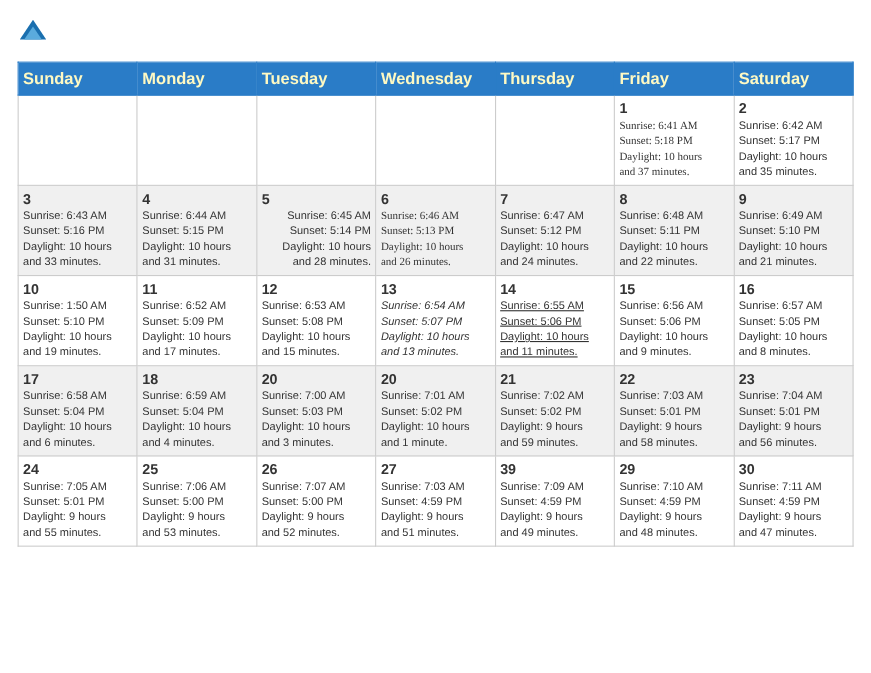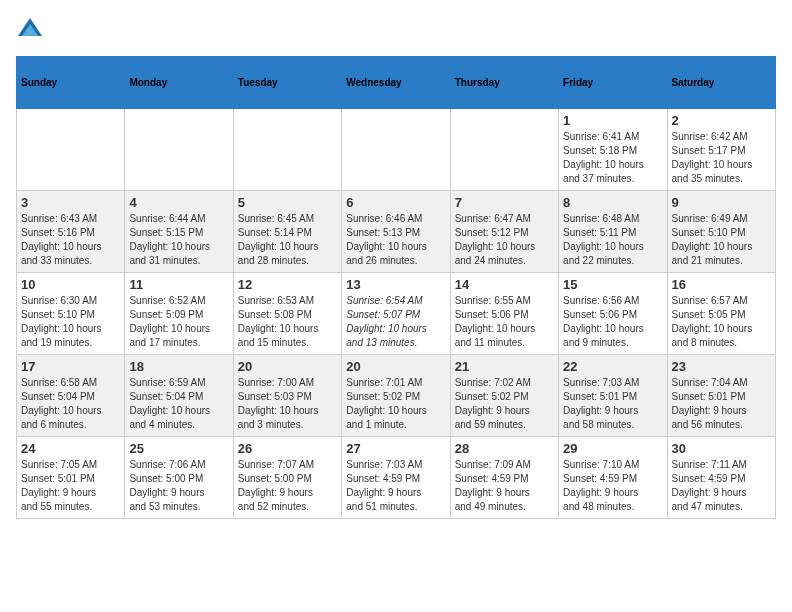--- a/index.html
+++ b/index.html
@@ -46,24 +46,24 @@
       font-size: 14px;
       color: #555;
     }
     table {
       width: 100%;
       border-collapse: collapse;
       table-layout: fixed;
     }
     th {
       background-color: #2a7cc7;
-      color: #000000;
-      font-size: 10px;
+      color: #fef9c3;
+      font-size: 15px;
       font-weight: bold;
-      padding: 20px 4px;
+      padding: 6px 4px;
       text-align: left;
       border: 1px solid #2a7cc7;
     }
     td {
       border: 1px solid #ccc;
       vertical-align: top;
       padding: 4px;
       font-size: 10.5px;
       color: #333;
       height: 80px;
@@ -120,21 +120,21 @@
   </thead>
   <tbody id="calendar-body">
   <tr>
         <td class="empty"></td>
         <td class="empty"></td>
         <td class="empty"></td>
         <td class="empty"></td>
         <td class="empty"></td>
         <td>
           <span class="day-num">1</span>
-          <div class="day-info" style="white-space: pre-line;">Sunrise: 6:41 AM
+          <div class="day-info" style="white-space: pre-line; font-family: Liberation Serif, serif;">Sunrise: 6:41 AM
 Sunset: 5:18 PM
 Daylight: 10 hours
 and 37 minutes.</div>
         </td>
         <td>
           <span class="day-num">2</span>
           <div class="day-info" style="white-space: pre-line;">Sunrise: 6:42 AM
 Sunset: 5:17 PM
 Daylight: 10 hours
 and 35 minutes.</div>
@@ -150,28 +150,28 @@
         </td>
         <td>
           <span class="day-num">4</span>
           <div class="day-info" style="white-space: pre-line;">Sunrise: 6:44 AM
 Sunset: 5:15 PM
 Daylight: 10 hours
 and 31 minutes.</div>
         </td>
         <td>
           <span class="day-num">5</span>
-          <div class="day-info" style="white-space: pre-line;">Sunrise: 6:45 AM
+          <div class="day-info" style="white-space: pre-line; text-align: right;">Sunrise: 6:45 AM
 Sunset: 5:14 PM
 Daylight: 10 hours
 and 28 minutes.</div>
         </td>
         <td>
           <span class="day-num">6</span>
-          <div class="day-info" style="white-space: pre-line;">Sunrise: 6:46 AM
+          <div class="day-info" style="white-space: pre-line; font-family: Liberation Serif, serif;">Sunrise: 6:46 AM
 Sunset: 5:13 PM
 Daylight: 10 hours
 and 26 minutes.</div>
         </td>
         <td>
           <span class="day-num">7</span>
           <div class="day-info" style="white-space: pre-line;">Sunrise: 6:47 AM
 Sunset: 5:12 PM
 Daylight: 10 hours
 and 24 minutes.</div>
@@ -187,21 +187,21 @@
           <span class="day-num">9</span>
           <div class="day-info" style="white-space: pre-line;">Sunrise: 6:49 AM
 Sunset: 5:10 PM
 Daylight: 10 hours
 and 21 minutes.</div>
         </td>
       </tr>
       <tr>
         <td>
           <span class="day-num">10</span>
-          <div class="day-info" style="white-space: pre-line;">Sunrise: 6:30 AM
+          <div class="day-info" style="white-space: pre-line;">Sunrise: 1:50 AM
 Sunset: 5:10 PM
 Daylight: 10 hours
 and 19 minutes.</div>
         </td>
         <td>
           <span class="day-num">11</span>
           <div class="day-info" style="white-space: pre-line;">Sunrise: 6:52 AM
 Sunset: 5:09 PM
 Daylight: 10 hours
 and 17 minutes.</div>
@@ -215,21 +215,21 @@
         </td>
         <td>
           <span class="day-num">13</span>
           <div class="day-info" style="white-space: pre-line; font-style: italic;">Sunrise: 6:54 AM
 Sunset: 5:07 PM
 Daylight: 10 hours
 and 13 minutes.</div>
         </td>
         <td>
           <span class="day-num">14</span>
-          <div class="day-info" style="white-space: pre-line;">Sunrise: 6:55 AM
+          <div class="day-info" style="white-space: pre-line; text-decoration: underline;">Sunrise: 6:55 AM
 Sunset: 5:06 PM
 Daylight: 10 hours
 and 11 minutes.</div>
         </td>
         <td>
           <span class="day-num">15</span>
           <div class="day-info" style="white-space: pre-line;">Sunrise: 6:56 AM
 Sunset: 5:06 PM
 Daylight: 10 hours
 and 9 minutes.</div>
@@ -316,21 +316,21 @@
 and 52 minutes.</div>
         </td>
         <td>
           <span class="day-num">27</span>
           <div class="day-info" style="white-space: pre-line;">Sunrise: 7:03 AM
 Sunset: 4:59 PM
 Daylight: 9 hours
 and 51 minutes.</div>
         </td>
         <td>
-          <span class="day-num">28</span>
+          <span class="day-num">39</span>
           <div class="day-info" style="white-space: pre-line;">Sunrise: 7:09 AM
 Sunset: 4:59 PM
 Daylight: 9 hours
 and 49 minutes.</div>
         </td>
         <td>
           <span class="day-num">29</span>
           <div class="day-info" style="white-space: pre-line;">Sunrise: 7:10 AM
 Sunset: 4:59 PM
 Daylight: 9 hours

